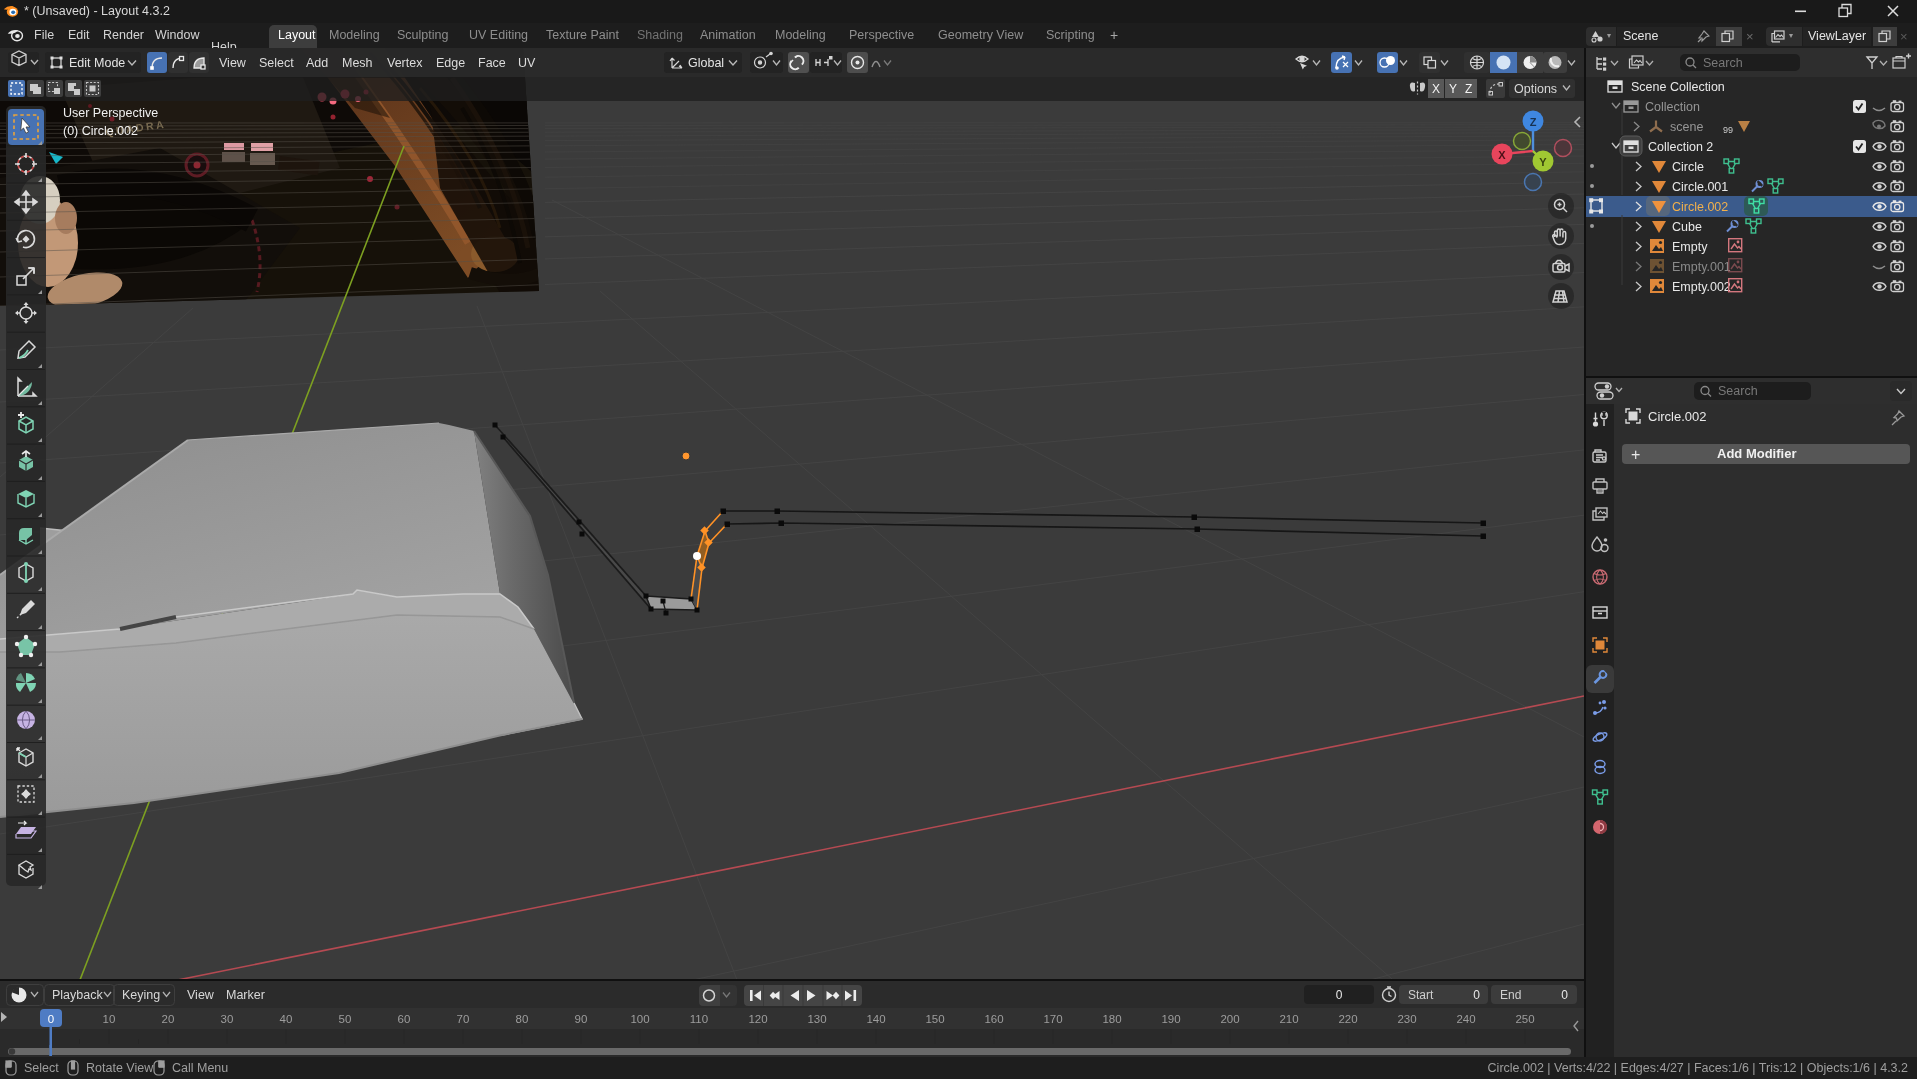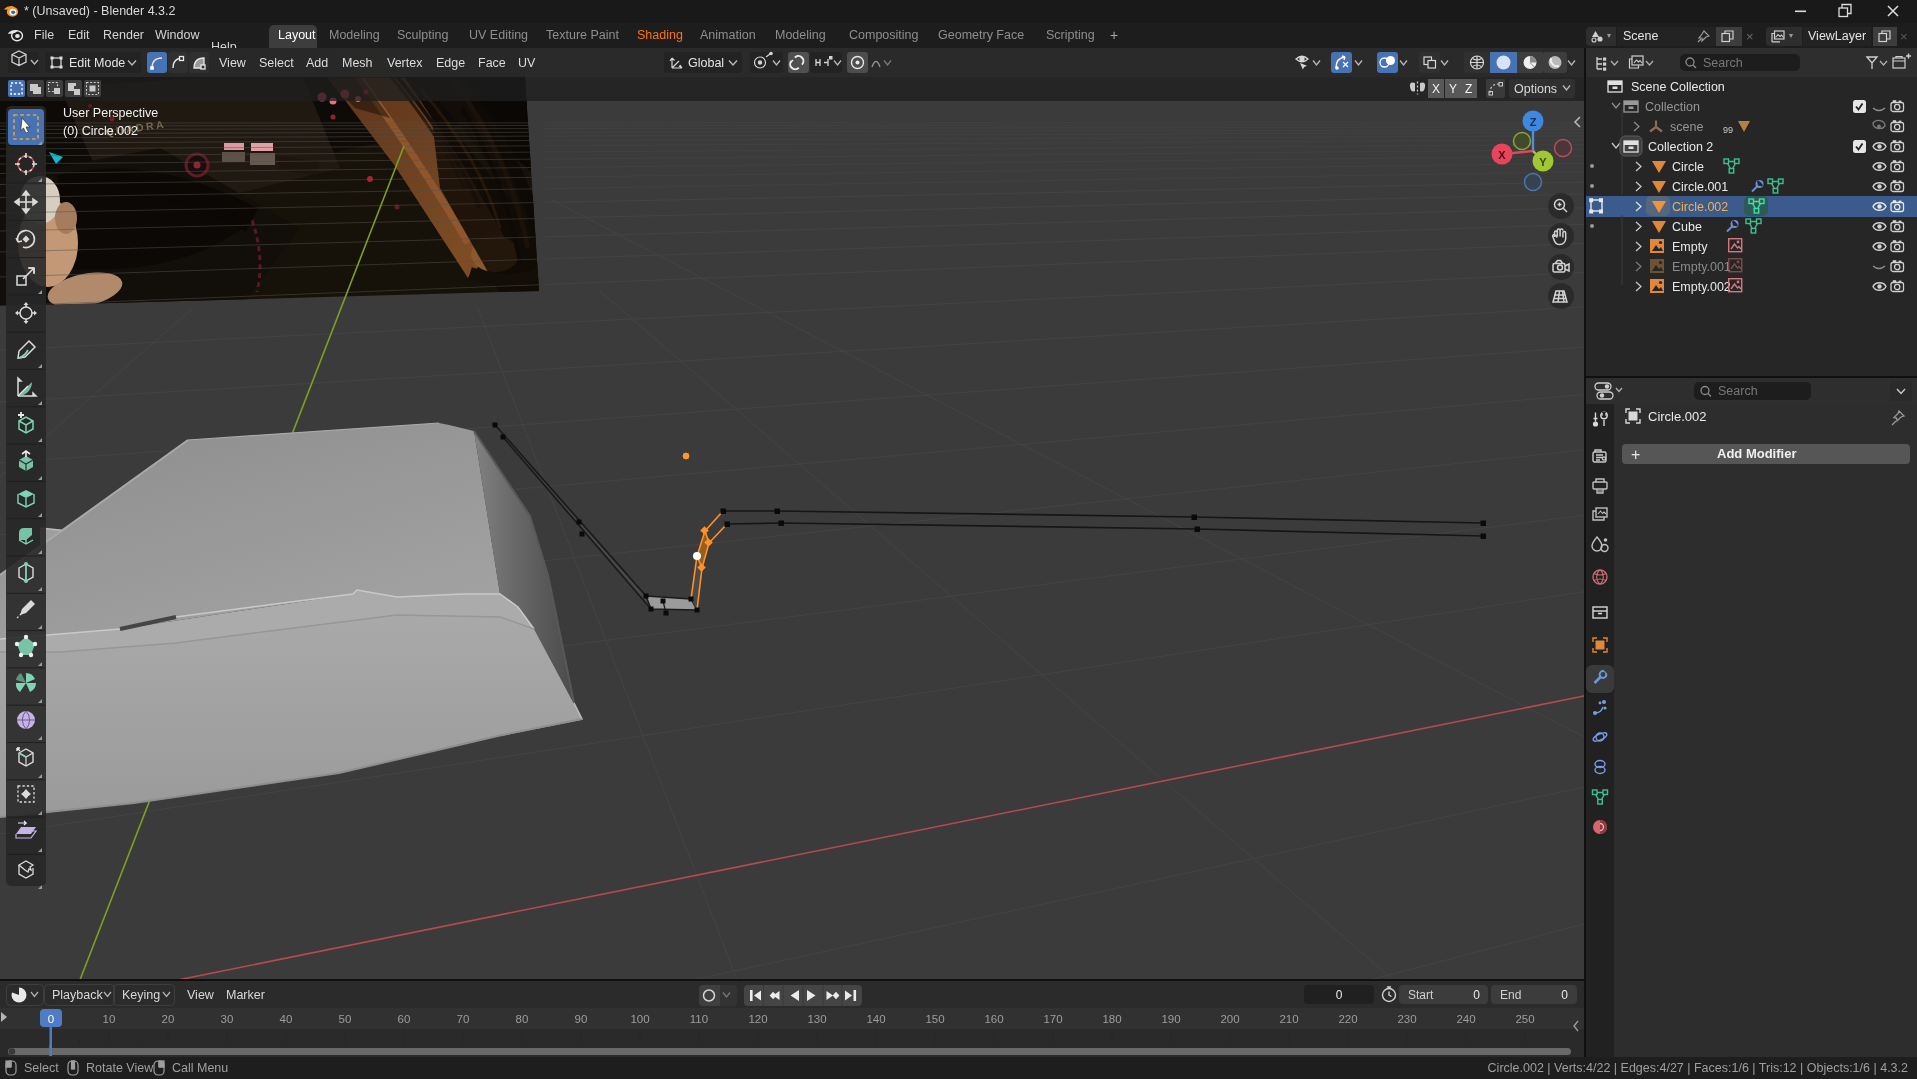--- a/index.html
+++ b/index.html
@@ -12,21 +12,21 @@
 <body>
 <div class="abs" style="left:0;top:0;width:1917px;height:1079px;background:#101010;">
 
   <div class="abs" id="titlebar" style="left:0;top:0;width:1917px;height:23px;background:#191919;">
     <svg class="abs" style="left:3px;top:4px;" width="16" height="14" viewBox="0 0 22 18">
       <path d="M1,6.5 Q7,0.5 15,2.5 L11,6 Q5,8 1,6.5 Z" fill="#ff8f1f"></path>
       <ellipse cx="13" cy="10" rx="7.8" ry="7" fill="#ff8f1f"></ellipse>
       <ellipse cx="13.6" cy="10.4" rx="4.8" ry="4.4" fill="#ffffff"></ellipse>
       <ellipse cx="14" cy="10.8" rx="2.8" ry="2.5" fill="#2a6fb4"></ellipse>
     </svg>
-    <div class="txt" style="left:24px;top:4px;font-size:12.5px;color:#d8d8d8;">* (Unsaved) - Blender 4.3.2</div>
+    <div class="txt" style="left:24px;top:4px;font-size:12.5px;color:#d8d8d8;">* (Unsaved) - Layout 4.3.2</div>
     <svg class="abs" style="left:1790px;top:0;" width="120" height="23" viewBox="0 0 120 23">
       <rect x="5" y="10.5" width="11" height="1.6" fill="#dcdcdc"></rect>
       <path d="M52,8 v-3.5 h9 v9 h-3.5" fill="none" stroke="#dcdcdc" stroke-width="1.3"></path>
       <rect x="49" y="8" width="8.5" height="8.5" fill="#191919" stroke="#dcdcdc" stroke-width="1.3"></rect>
       <path d="M98,6 L108,16 M108,6 L98,16" stroke="#dcdcdc" stroke-width="1.5"></path>
     </svg>
   </div>
 
   <div class="abs" id="topbar" style="left:0;top:23px;width:1917px;height:25px;background:#1d1d1d;font-size:12.5px;color:#d4d4d4;">
     <svg class="abs" style="left:7px;top:4px;" width="17" height="16" viewBox="0 0 22 18">
@@ -39,25 +39,25 @@
     <div class="txt" style="left:103px;top:5px;">Render</div>
     <div class="txt" style="left:155px;top:5px;">Window</div>
     <div class="txt" style="left:211px;top:5px;margin-top:12px;">Help</div>
 
     <div class="abs" style="left:269px;top:2px;width:48px;height:23px;background:#3d3d3d;border-radius:5px 5px 0 0;"></div>
     <div class="txt" style="left:278px;top:5px;color:#ffffff;">Layout</div>
     <div class="txt" style="left:329px;top:5px;color:#8e8e8e;">Modeling</div>
     <div class="txt" style="left:397px;top:5px;color:#8e8e8e;">Sculpting</div>
     <div class="txt" style="left:469px;top:5px;color:#8e8e8e;">UV Editing</div>
     <div class="txt" style="left:546px;top:5px;color:#8e8e8e;">Texture Paint</div>
-    <div class="txt" style="left:637px;top:5px;color:#f97316;">Shading</div>
+    <div class="txt" style="left:637px;top:5px;color:#737373;">Shading</div>
     <div class="txt" style="left:700px;top:5px;color:#8e8e8e;">Animation</div>
     <div class="txt" style="left:775px;top:5px;color:#8e8e8e;">Modeling</div>
-    <div class="txt" style="left:849px;top:5px;color:#8e8e8e;">Compositing</div>
-    <div class="txt" style="left:938px;top:5px;color:#8e8e8e;">Geometry Face</div>
+    <div class="txt" style="left:849px;top:5px;color:#8e8e8e;">Perspective</div>
+    <div class="txt" style="left:938px;top:5px;color:#8e8e8e;">Geometry View</div>
     <div class="txt" style="left:1046px;top:5px;color:#8e8e8e;">Scripting</div>
     <div class="txt" style="left:1110px;top:4px;color:#a8a8a8;font-size:14px;">+</div>
 
     <div class="abs" style="left:1586px;top:4px;width:30px;height:19px;background:#2e2e2e;border-radius:4px 0 0 4px;"></div>
     <div class="abs" style="left:1617px;top:4px;width:99px;height:19px;background:#232323;"></div>
     <svg class="abs" style="left:1590px;top:7px;" width="14" height="13" viewBox="0 0 14 13">
       <path d="M5.5,1 L9,7 H2 Z" fill="#cfcfcf"></path>
         <circle cx="10" cy="9" r="2.6" fill="#cfcfcf"></circle>
         <circle cx="4" cy="10" r="2" fill="none" stroke="#cfcfcf" stroke-width="1.1"></circle>
     </svg>

